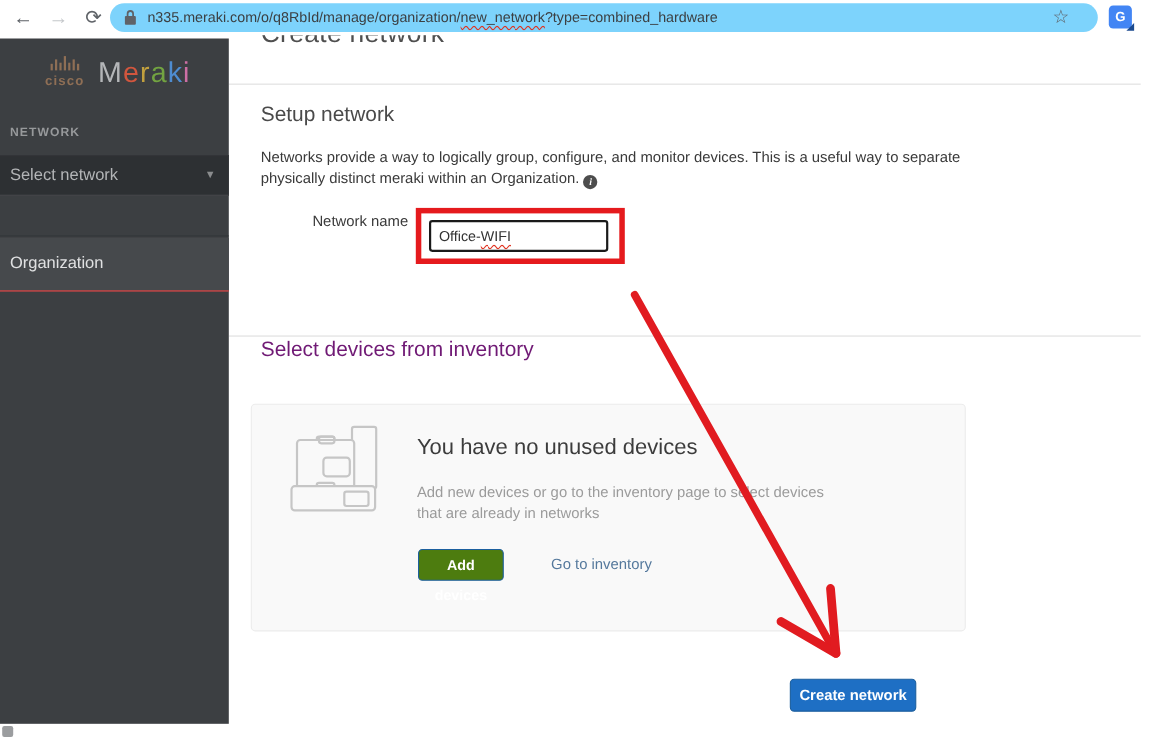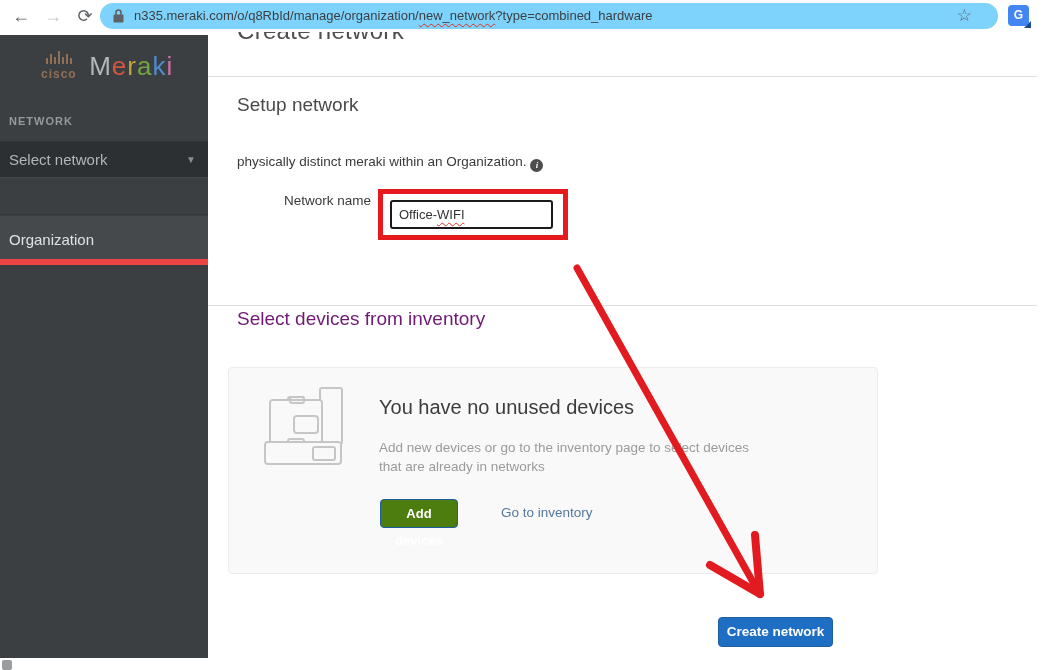--- a/index.html
+++ b/index.html
@@ -65,21 +65,21 @@
   .select-row {
     position: absolute; left: 0; top: 106px; width: 208px; height: 37px;
     background: #2d3033; cursor: pointer;
     border-top: 1px solid #333639; border-bottom: 1px solid #47494c;
   }
   .select-row .lbl { position: absolute; left: 9px; top: 9px; font-size: 15px; color: #b3b5b7; }
   .select-row .caret { position: absolute; right: 12px; top: 12px; font-size: 10px; color: #8a8c8e; }
   .sidebar-gap { position: absolute; left: 0; top: 144px; width: 208px; height: 36px; border-bottom: 1px solid #333639; }
   .org-row {
     position: absolute; left: 0; top: 181px; width: 208px; height: 49px;
-    background: #46494c; cursor: pointer; border-bottom: 6px solid #ef4444;
+    background: #46494c; cursor: pointer; border-bottom: 1px solid #ef4444;
   }
   .org-row .lbl { position: absolute; left: 9px; top: 15px; font-size: 15px; color: #e0e1e2; }
   .sidebar-stub {
     position: absolute; left: 2px; top: 660px; width: 10px; height: 10px;
     background: #9b9d9f; border-radius: 2px; z-index: 5;
   }
   
   .content {
     position: absolute; left: 208px; top: 30px; width: 838px; height: 640px;
     background: #ffffff; overflow: hidden;
@@ -185,21 +185,21 @@
   </div>
 </div>
 <div class="sidebar-stub"></div>
 
 <div class="content">
   <h1 class="page-title">Create network</h1>
   <div class="divider divider1"></div>
 
   <h2 class="section-heading setup-heading">Setup network</h2>
   <div class="desc">
-    <br>
+    <span>Networks provide a way to logically group, configure, and monitor devices. This is a useful way to separate</span><br>
     <span>physically distinct meraki within an Organization.</span>
     <span class="info-icon">i</span>
   </div>
 
   <div class="field-label">Network name</div>
   <div class="annotation-box"></div>
   <div class="name-input"><span>Office-</span><span class="wavy-red">WIFI</span></div>
 
   <div class="divider divider2"></div>
   <h2 class="section-heading inventory-heading">Select devices from inventory</h2>

